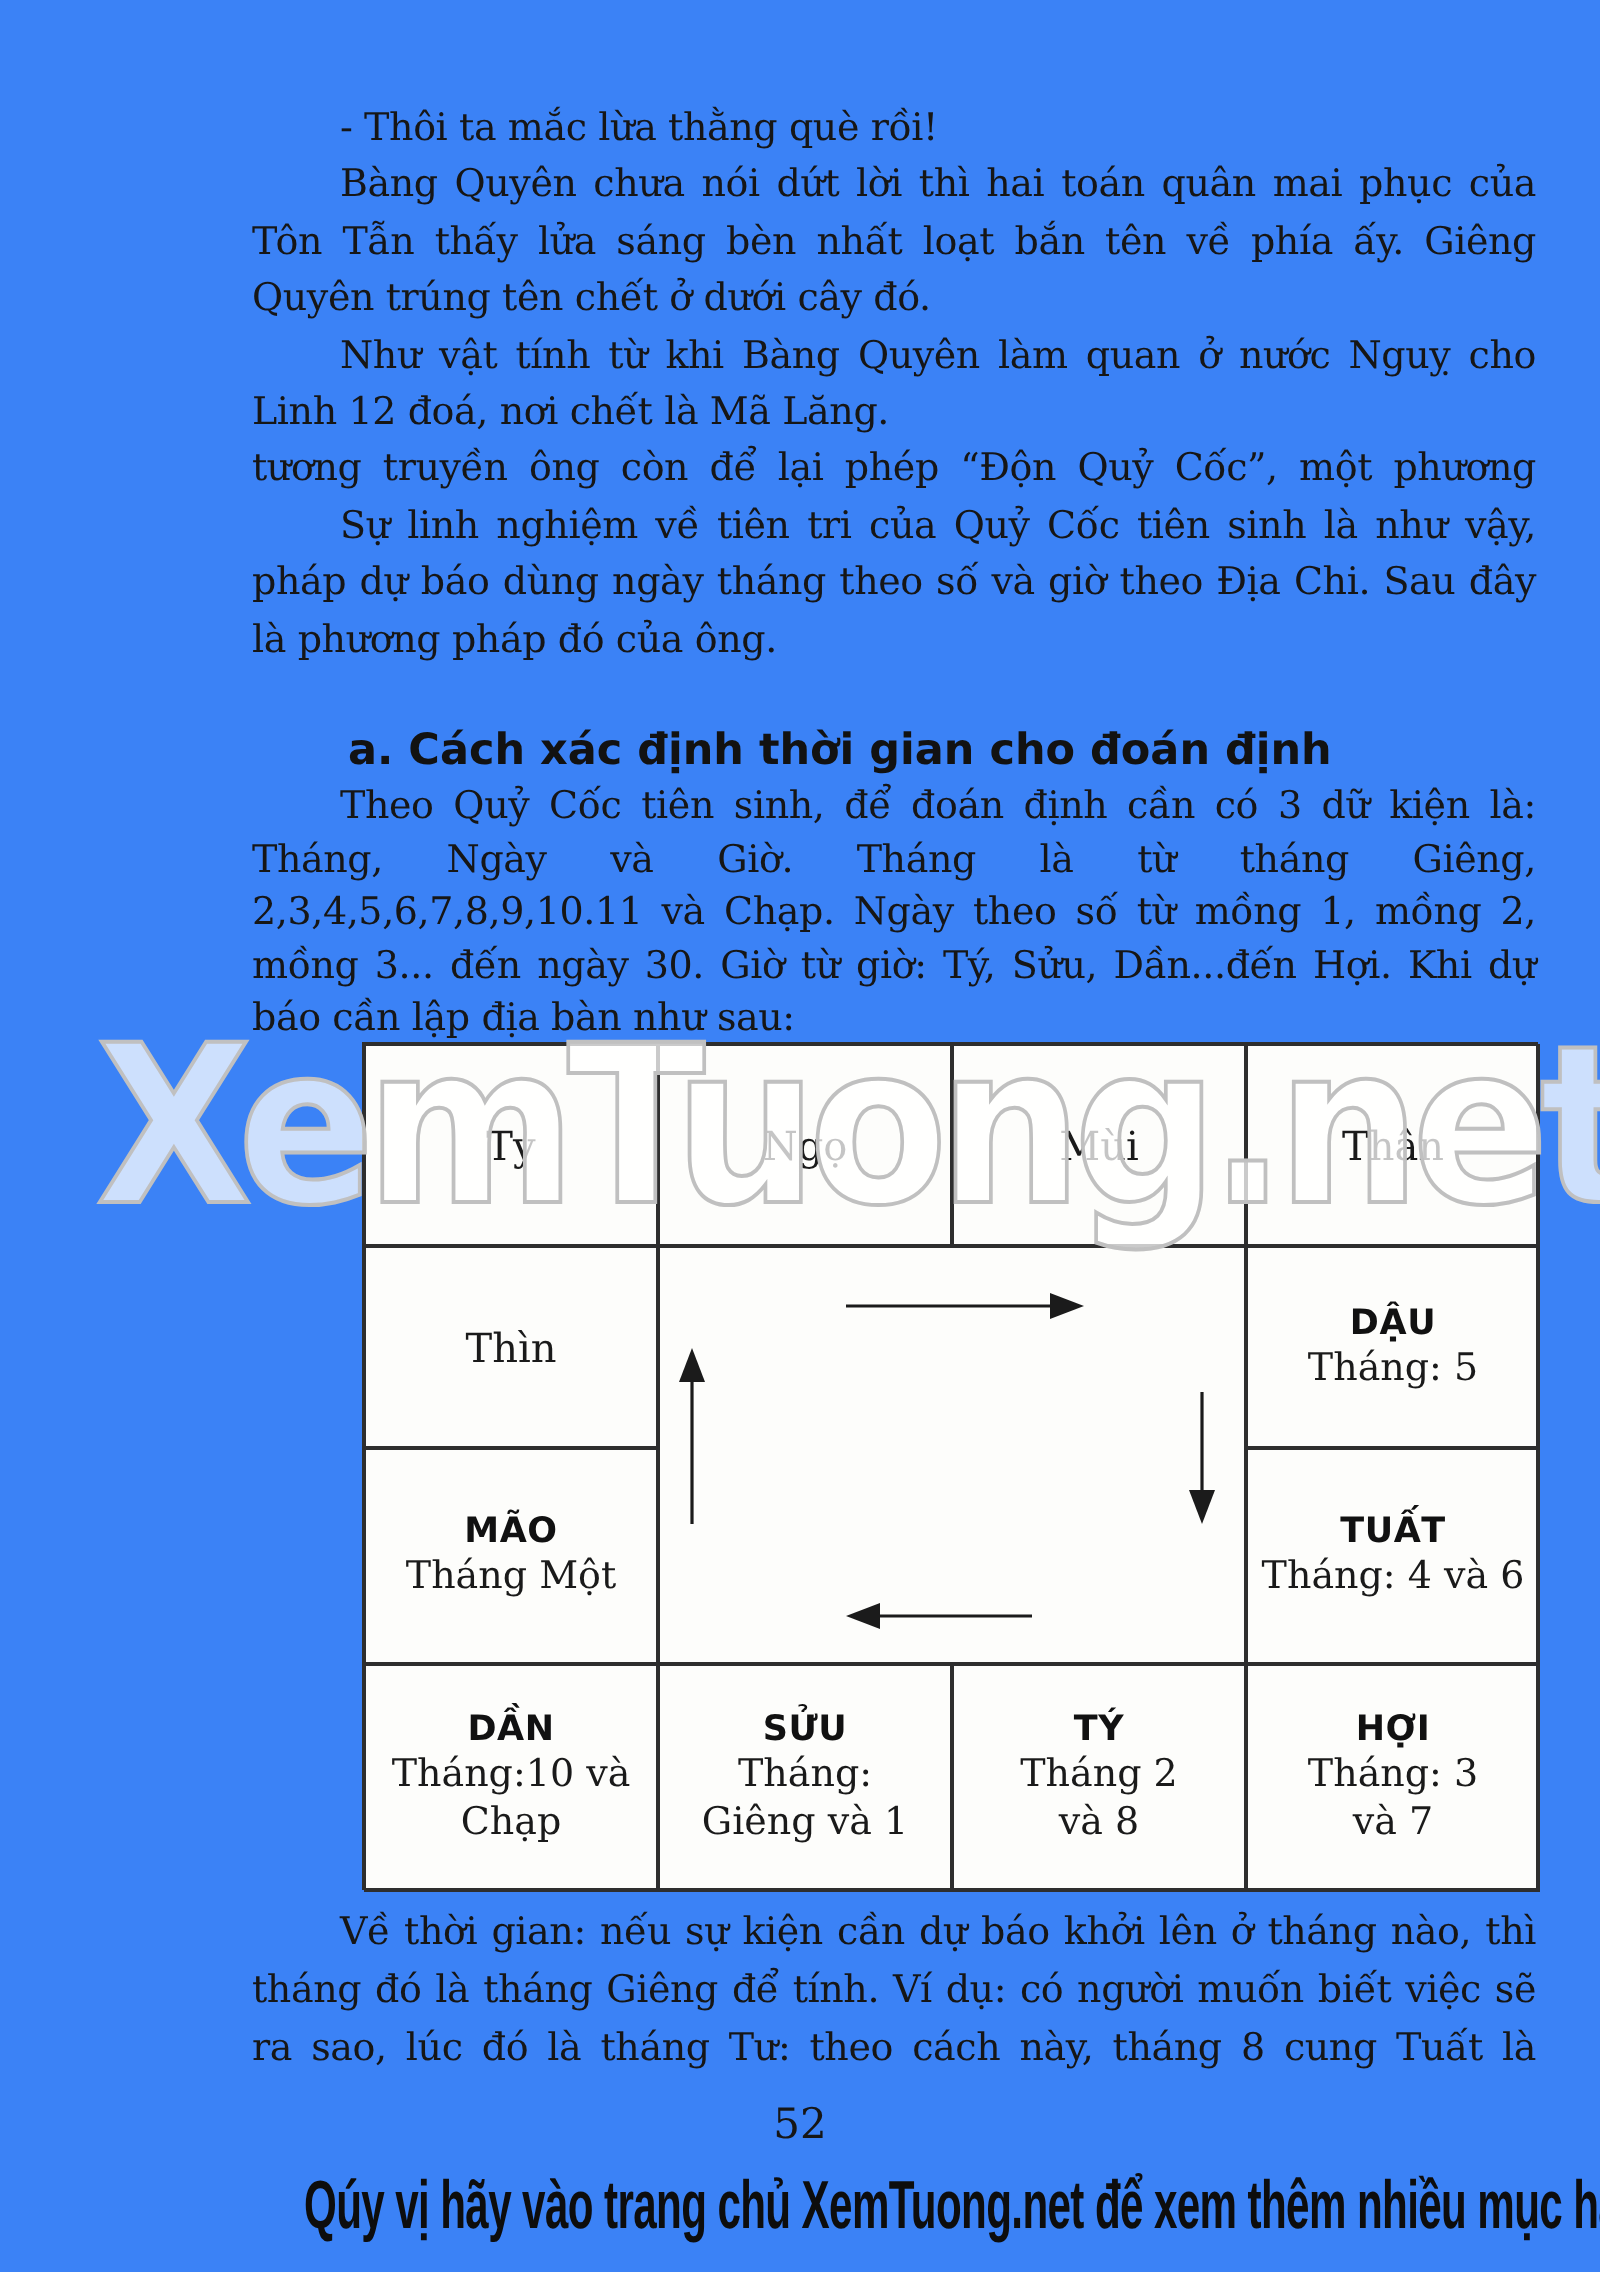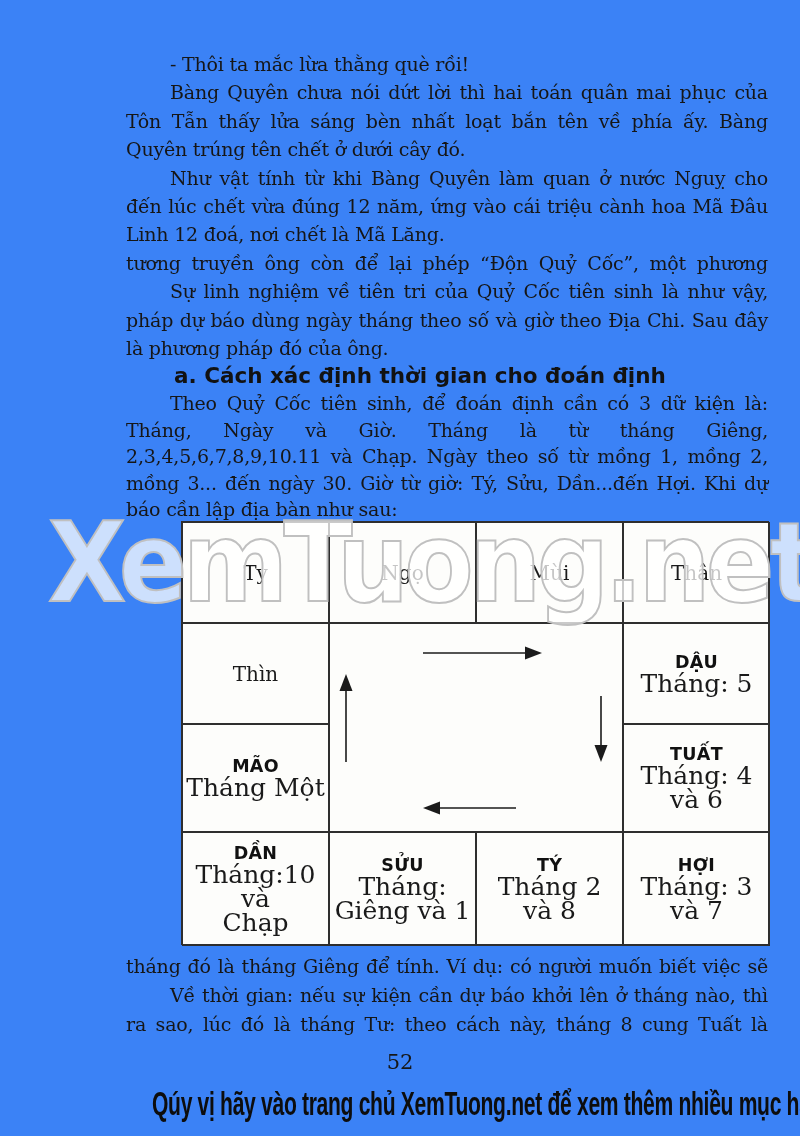--- a/index.html
+++ b/index.html
@@ -25,21 +25,21 @@
     display:grid;grid-template-columns:147px 147px 147px 147px;
     grid-template-rows:101px 101px 108px 114px;
     border:1px solid #2e2e2e;box-sizing:border-box;background:#fdfdfb;
   }
   .cell{
     border:1px solid #2e2e2e;display:flex;flex-direction:column;
     align-items:center;justify-content:center;box-sizing:border-box;
   }
   .zname{font-size:20px;color:#1a1a1a;}
   .bname{font-family:"DejaVu Sans", sans-serif;font-weight:700;font-size:17.5px;letter-spacing:0.3px;color:#111;}
-  .month{font-size:25px;line-height:24px;text-align:center;color:#1a1a1a;}
+  .month{font-size:19px;line-height:24px;text-align:right;color:#1a1a1a;}
   .center{position:relative;}
   .center svg{position:absolute;left:0;top:0;}
   
   .watermark{
     position:absolute;left:48px;top:506px;z-index:6;pointer-events:none;
     font-family:"DejaVu Sans", sans-serif;font-weight:700;font-size:110px;line-height:1.05;
     letter-spacing:-5px;transform:scaleX(0.92);transform-origin:left top;
     color:rgba(255,255,255,0.75);-webkit-text-stroke:2px #c0c0c0;
     white-space:nowrap;
   }
@@ -56,26 +56,25 @@
 <body>
 
 <div class="page">
 
   <section class="tb" id="blk1">
     <div class="para">
       <div class="ln ln-end ind">- Thôi ta mắc lừa thằng què rồi!</div>
     </div>
     <div class="para">
       <div class="ln ind">Bàng Quyên chưa nói dứt lời thì hai toán quân mai phục của</div>
-      <div class="ln">Tôn Tẫn thấy lửa sáng bèn nhất loạt bắn tên về phía ấy. Bàng</div>
+      <div class="ln">Tôn Tẫn thấy lửa sáng bèn nhất loạt bắn tên về phía ấy. Giêng</div>
       <div class="ln ln-end">Quyên trúng tên chết ở dưới cây đó.</div>
     </div>
     <div class="para">
       <div class="ln ind">Như vật tính từ khi Bàng Quyên làm quan ở nước Nguỵ cho</div>
-      <div class="ln">đến lúc chết vừa đúng 12 năm, ứng vào cái triệu cành hoa Mã Đâu</div>
       <div class="ln ln-end">Linh 12 đoá, nơi chết là Mã Lăng.</div>
     </div>
     <div class="para">
       <div class="ln">tương truyền ông còn để lại phép “Độn Quỷ Cốc”, một phương</div>
       <div class="ln ind">Sự linh nghiệm về tiên tri của Quỷ Cốc tiên sinh là như vậy,</div>
       <div class="ln">pháp dự báo dùng ngày tháng theo số và giờ theo Địa Chi. Sau đây</div>
       <div class="ln ln-end">là phương pháp đó của ông.</div>
     </div>
   </section>
 
@@ -162,22 +161,22 @@
           <polygon points="93,184 110,177.5 110,190.5" fill="#1b1b1b"></polygon>
         </g>
       </svg>
     </div>
   </div>
 
   <div class="watermark">XemTuong.net</div>
 
   <section class="tb" id="blk3">
     <div class="para">
+      <div class="ln ind">Về thời gian: nếu sự kiện cần dự báo khởi lên ở tháng nào, thì</div>
       <div class="ln">tháng đó là tháng Giêng để tính. Ví dụ: có người muốn biết việc sẽ</div>
-      <div class="ln ind">Về thời gian: nếu sự kiện cần dự báo khởi lên ở tháng nào, thì</div>
       <div class="ln">ra sao, lúc đó là tháng Tư: theo cách này, tháng 8 cung Tuất là</div>
     </div>
   </section>
 
   <div class="pagenum">52</div>
   <div class="footer">Qúy vị hãy vào trang chủ XemTuong.net để xem thêm nhiều mục hay khác</div>
 
 </div>
 
 </body></html>

